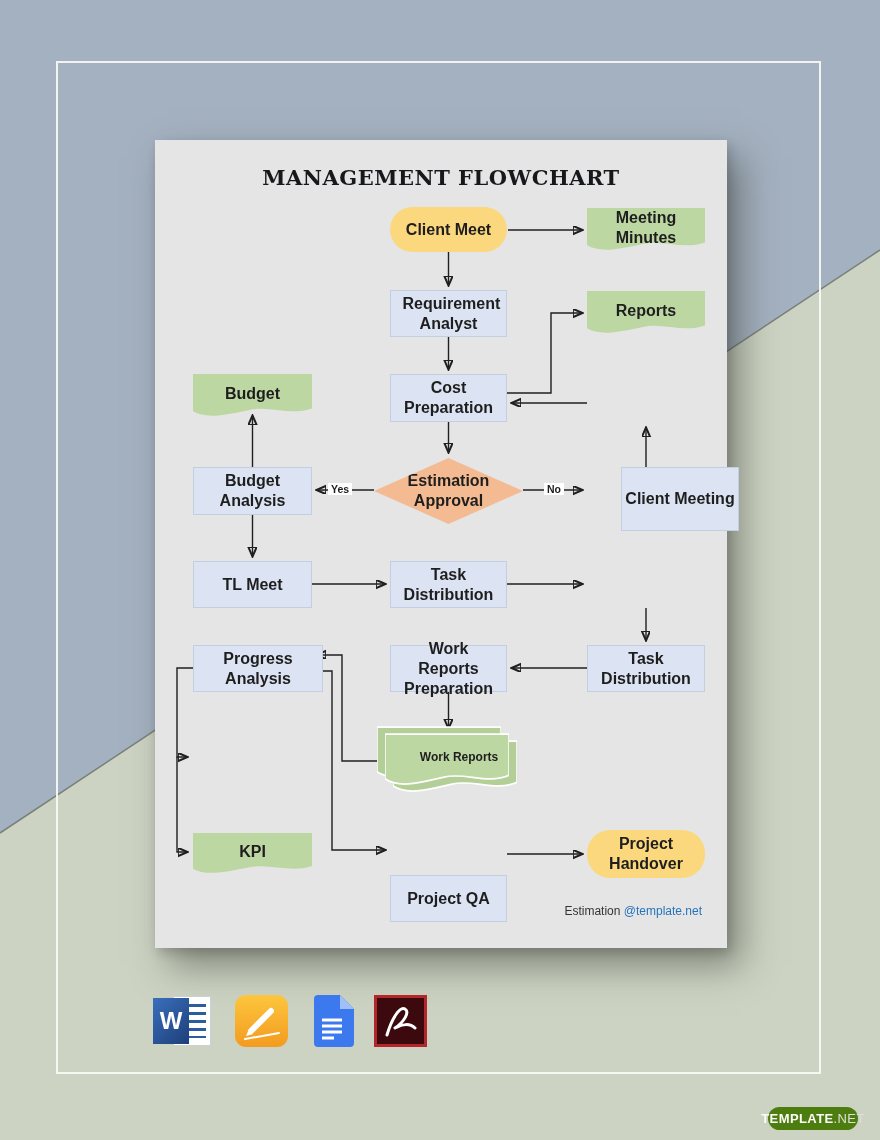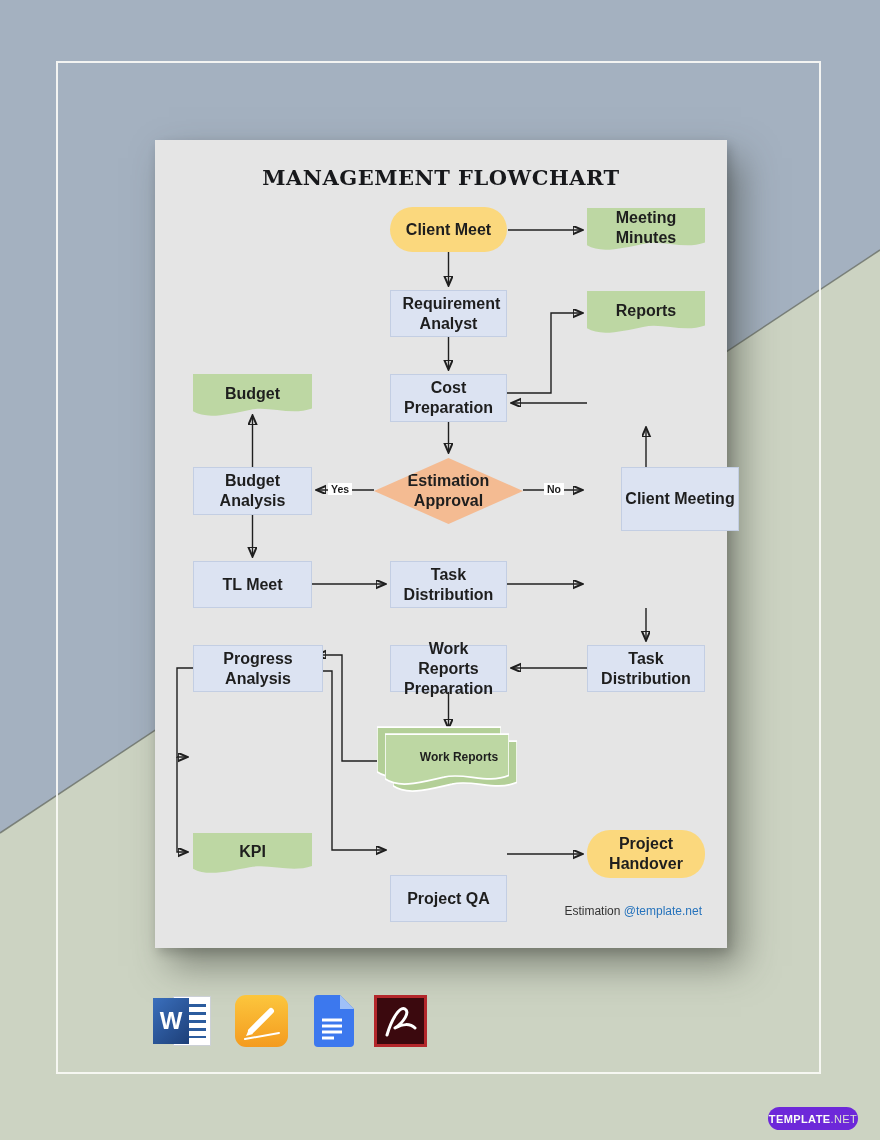--- a/index.html
+++ b/index.html
@@ -59,22 +59,22 @@
     background:repeating-linear-gradient(to bottom,#2b5c9e 0 3px,transparent 3px 8px);}
   .word .wblock{position:absolute;left:0;top:3px;width:36px;height:46px;
     background:linear-gradient(135deg,#3a6fbd,#1d3f78);color:#fff;display:flex;align-items:center;justify-content:center;
     font-weight:700;font-size:24px;font-family:"Liberation Sans",sans-serif;}
   .pages{left:235px;width:53px;height:52px;border-radius:11px;background:linear-gradient(180deg,#fcc63d,#f49b1f);}
   .gdocs{left:310px;width:44px;height:52px;}
   .pdf{left:374px;width:53px;height:52px;background:#3b090e;border:3px solid #b3272b;box-sizing:border-box;}
   .pdf svg{position:absolute;inset:0;}
   
   .watermark{position:absolute;left:768px;top:1107px;width:90px;height:23px;border-radius:12px;
-    background:#6d28d9;display:flex;align-items:center;justify-content:center;z-index:2;
-    font-size:11px;font-weight:700;letter-spacing:.4px;}
+    background:#4d7c0f;display:flex;align-items:center;justify-content:center;z-index:2;
+    font-size:13px;font-weight:700;letter-spacing:.4px;}
   .watermark .b{color:#fbfcf8;}
   .watermark .l{color:#dde1d5;font-weight:400;}
 </style>
 </head>
 <body>
 
 <div id="bg-top"></div>
 <svg id="diag-svg" width="880" height="1140">
   <line x1="0" y1="833" x2="880" y2="250" stroke="#61665c" stroke-width="1.5" opacity="0.7"></line>
 </svg>

